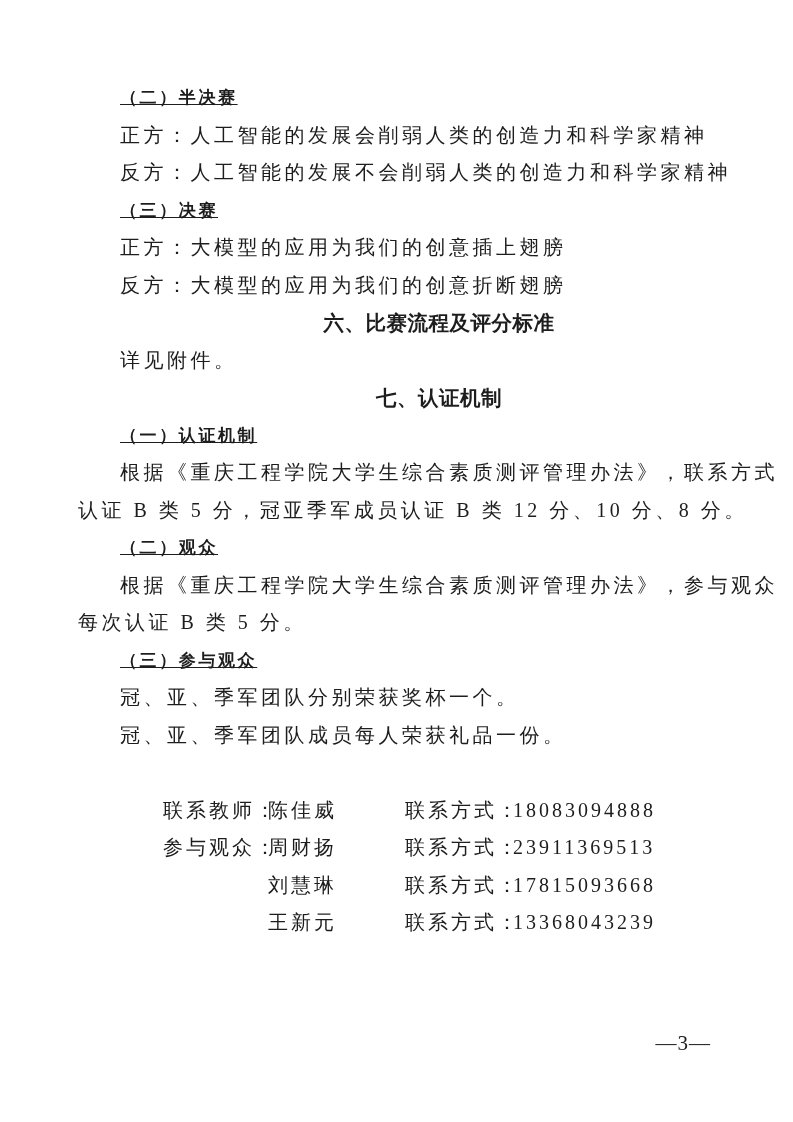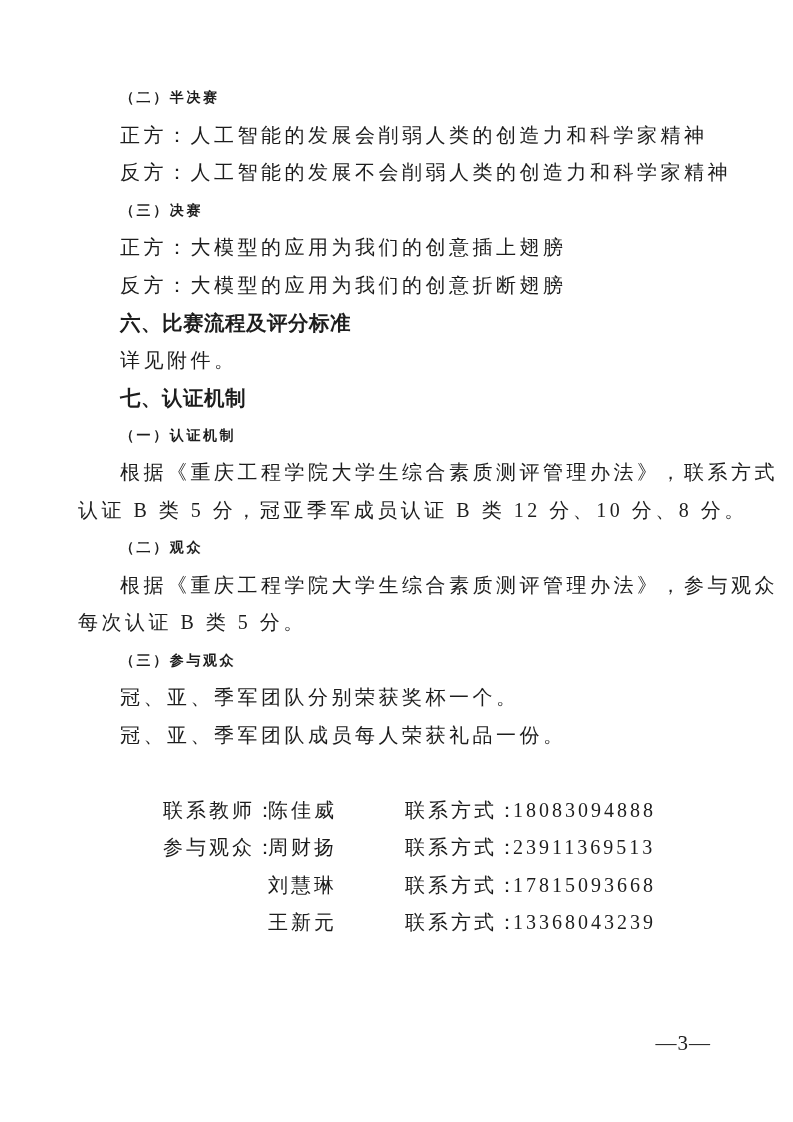--- a/index.html
+++ b/index.html
@@ -20,29 +20,31 @@
   .line{
     height:37.5px;
     line-height:37.5px;
     font-size:20px;
     letter-spacing:3.5px;
     white-space:nowrap;
     text-indent:42px;
   }
   .line.cont{ text-indent:0; }
   .line.sub{
-    font-size:14px;
+    font-size:17px;
     font-weight:bold;
     letter-spacing:2.6px;
+    text-decoration:underline;
   }
   .line.main{
     font-family:"Liberation Sans","DejaVu Sans",sans-serif;
     font-weight:bold;
     font-size:20.5px;
     letter-spacing:0.5px;
+    text-align:center;
   }
   .spacer{ height:37.5px; }
   .contacts{
     margin-left:85px;
     display:grid;
     grid-template-columns:105px 137px 108px auto;
   }
   .contacts .cell{
     height:37.5px;
     line-height:37.5px;

